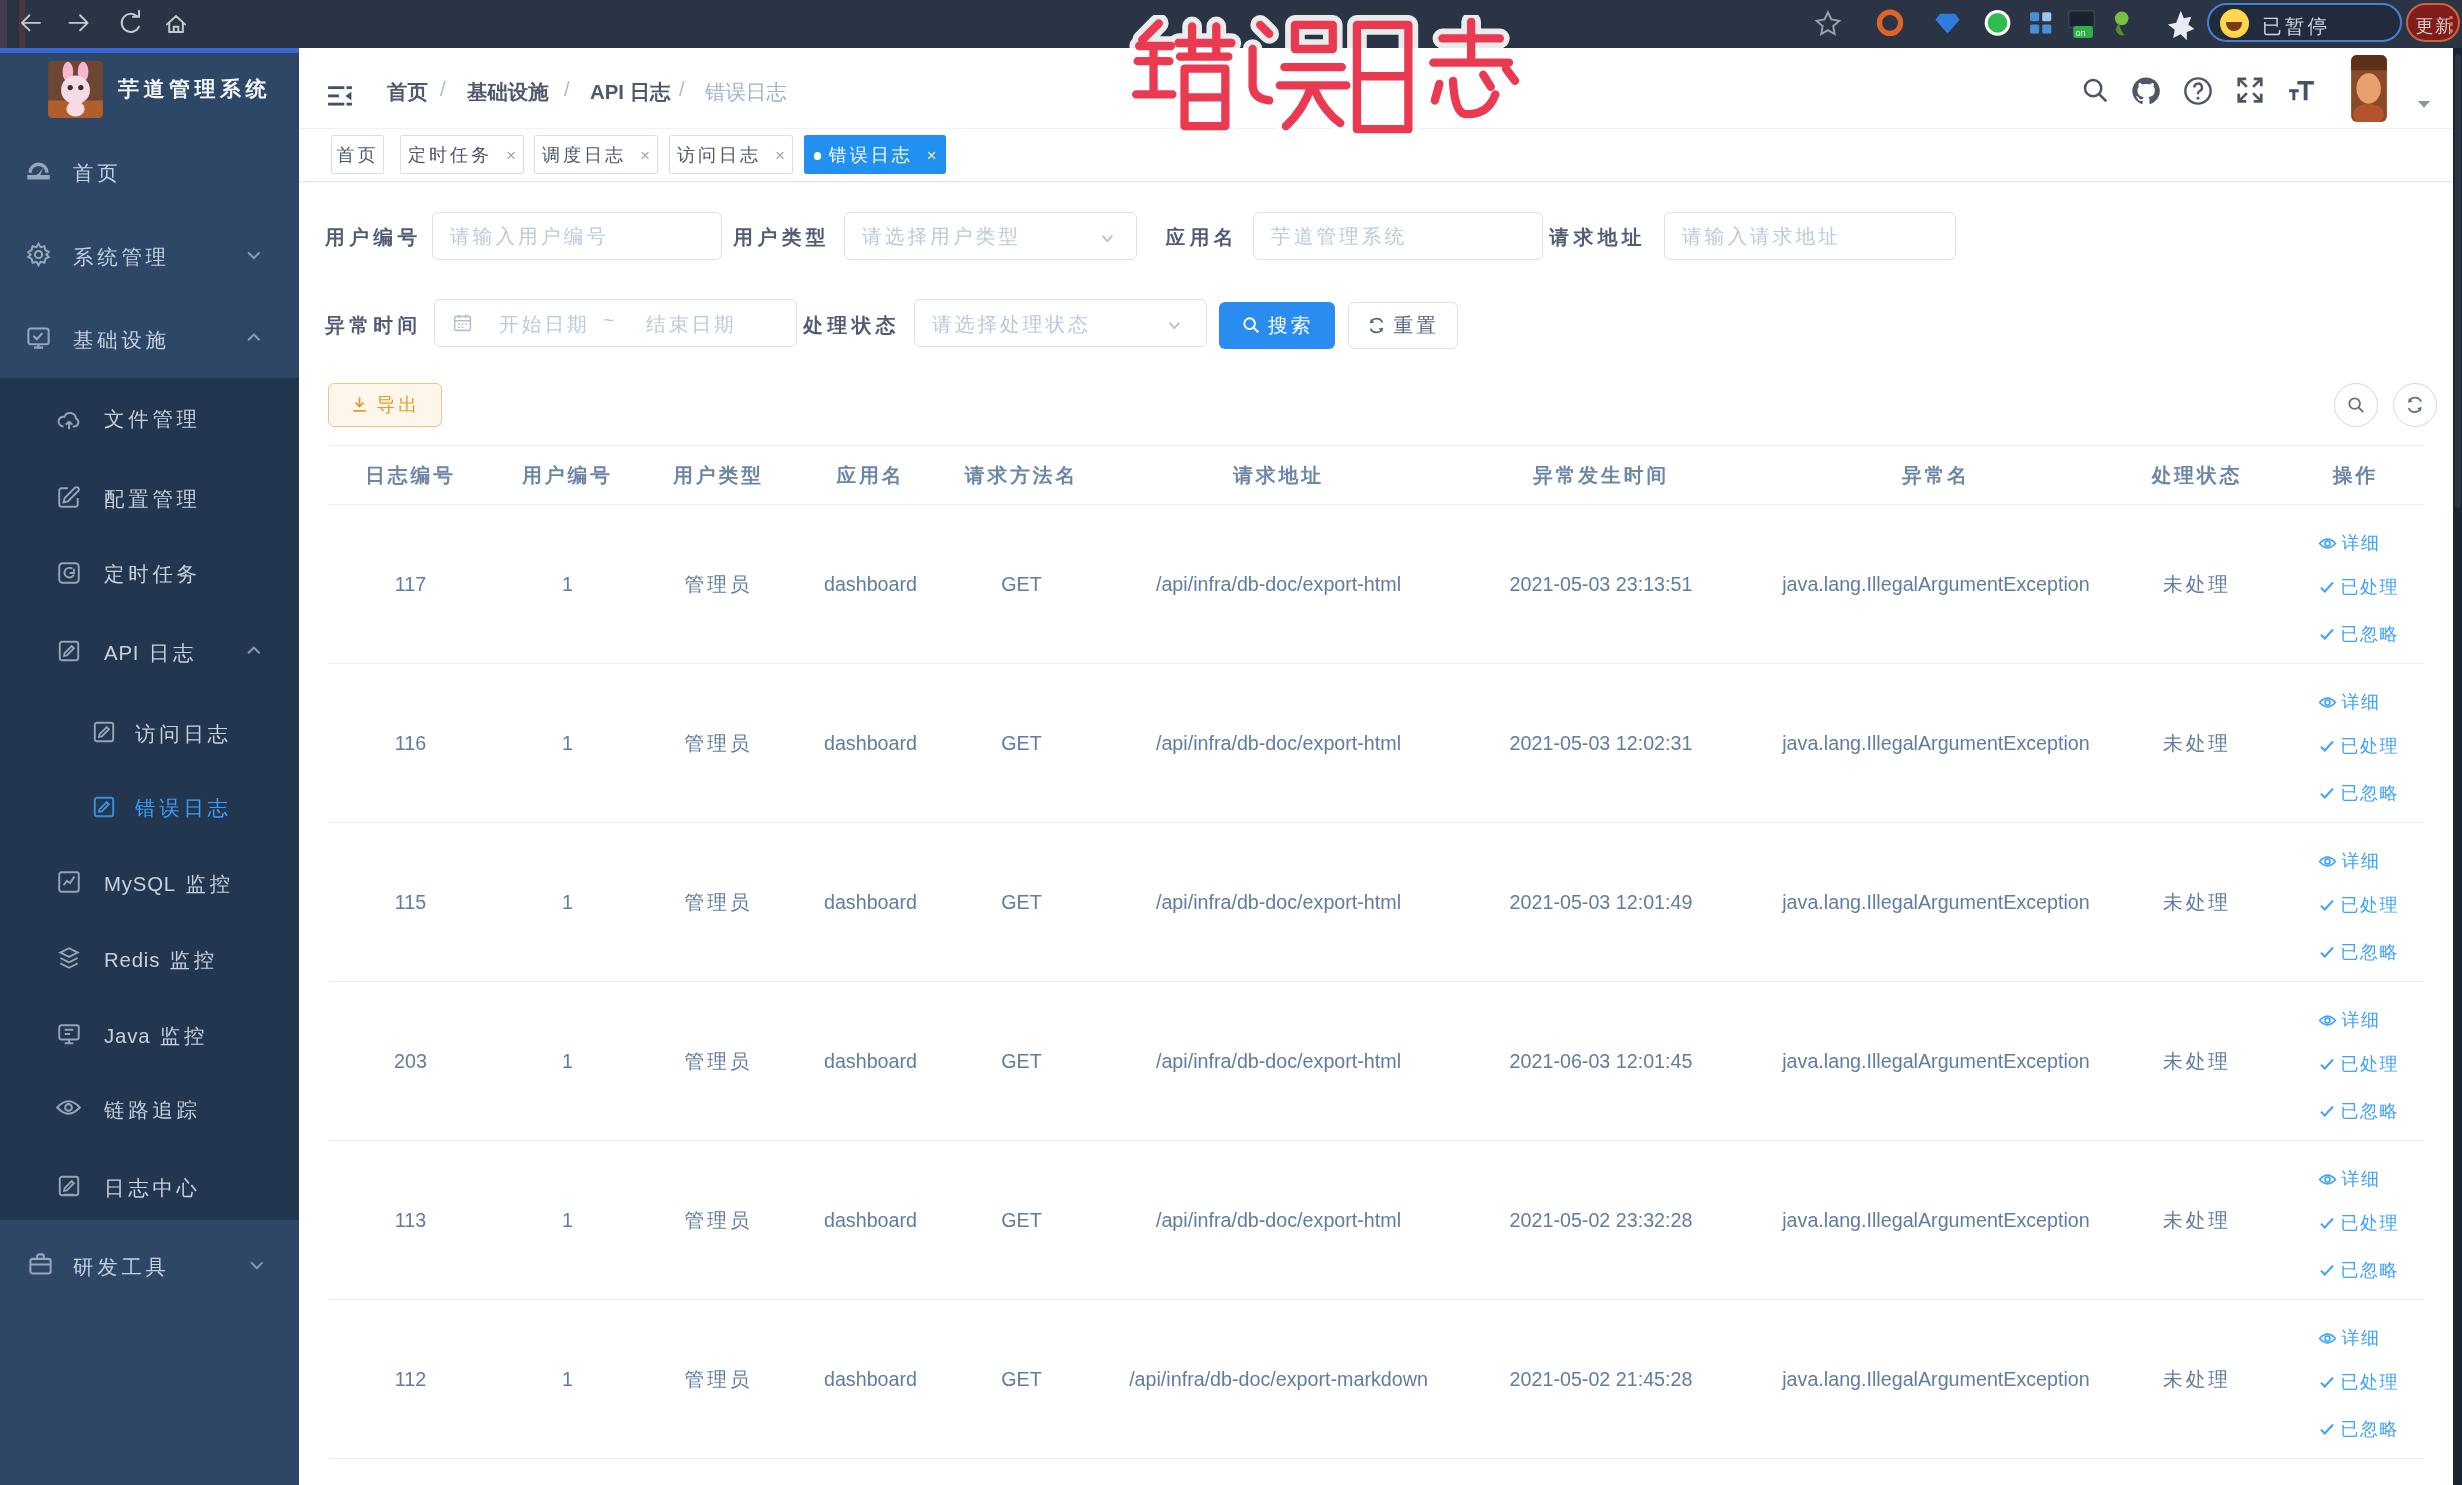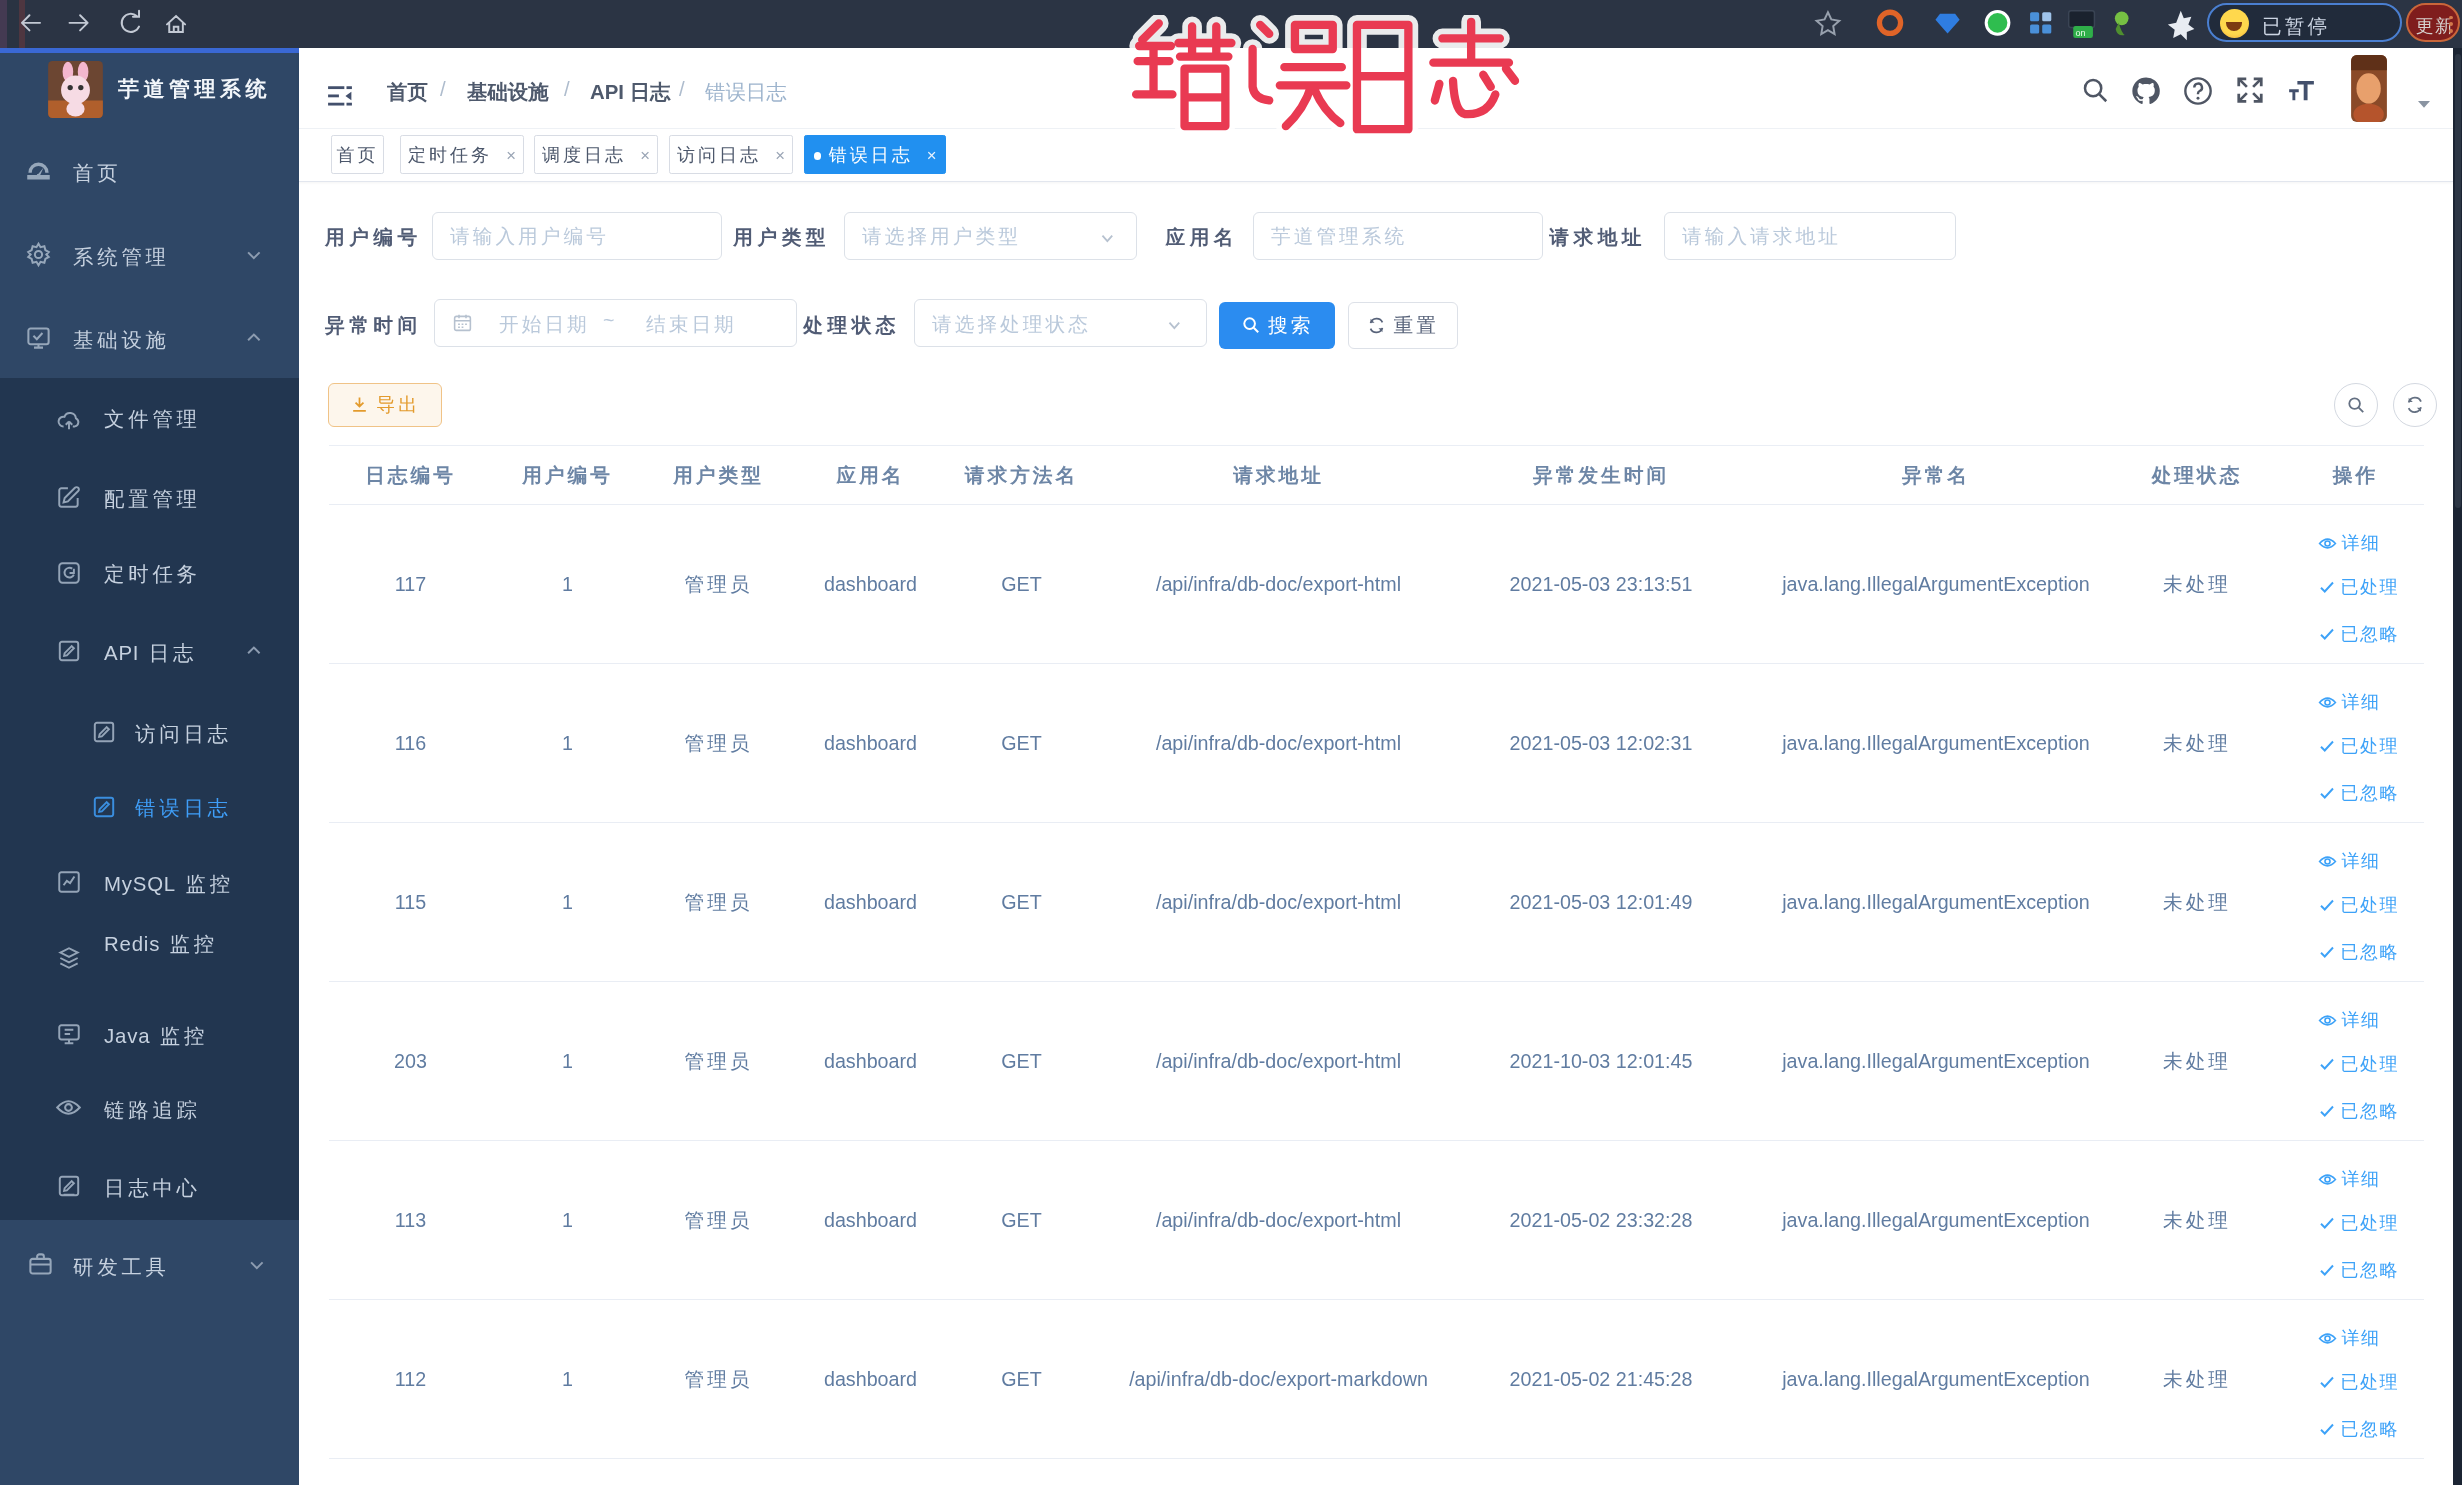--- a/index.html
+++ b/index.html
@@ -186,21 +186,21 @@
         </svg>
       <div class="mi blue" style="left:135px;top:416px">错误日志</div>
       <svg class="micon" width="26" height="26" viewBox="0 0 24 24" style="left:56px;top:491px" fill="none" stroke="#a9b8c9" stroke-width="1.8">
           <rect x="3" y="3" width="18" height="18" rx="2"></rect>
           <path d="M7 15 l3 -4 3 2 4 -6"></path>
         </svg>
       <div class="mi" style="left:104px;top:492px"><span style="letter-spacing:0.8px">MySQL</span> 监控</div>
       <svg class="micon" width="26" height="26" viewBox="0 0 24 24" style="left:56px;top:567px" fill="none" stroke="#a9b8c9" stroke-width="1.8">
           <path d="M4 7 l8 -4 8 4 -8 4 Z M4 12 l8 4 8 -4 M4 17 l8 4 8 -4"></path>
         </svg>
-      <div class="mi" style="left:104px;top:552px"><span style="letter-spacing:0.8px">Redis</span> 监控</div>
+      <div class="mi" style="left:104px;top:568px"><span style="letter-spacing:0.8px">Redis</span> 监控</div>
       <svg class="micon" width="26" height="26" viewBox="0 0 24 24" style="left:56px;top:643px" fill="none" stroke="#a9b8c9" stroke-width="1.8">
           <rect x="3" y="4" width="18" height="13" rx="2"></rect>
           <path d="M8 20.5 h8 M12 17 v3.5 M8 8 h8 M8 12 h5"></path>
         </svg>
       <div class="mi" style="left:104px;top:644px"><span style="letter-spacing:0.8px">Java</span> 监控</div>
       <svg class="micon" width="27" height="27" viewBox="0 0 24 24" style="left:55px;top:716px" fill="none" stroke="#a9b8c9" stroke-width="1.8">
           <path d="M2 12 q10 -11 20 0 q-10 11 -20 0 Z"></path>
           <circle cx="12" cy="12" r="3"></circle>
         </svg>
       <div class="mi" style="left:104px;top:718px">链路追踪</div>
@@ -415,21 +415,21 @@
               <path d="M4 13 l5 5 L20 6"></path>
             </svg>已忽略</div>
         </div>
       <div class="trow" style="top:536px;height:159px">
           <div class="cell" style="left:0px;width:163px">203</div>
           <div class="cell" style="left:163px;width:151px">1</div>
           <div class="cell cj4" style="left:314px;width:151px">管理员</div>
           <div class="cell" style="left:466px;width:151px">dashboard</div>
           <div class="cell" style="left:617px;width:151px">GET</div>
           <div class="cell" style="left:768px;width:363px">/api/infra/db-doc/export-html</div>
-          <div class="cell" style="left:1132px;width:280px">2021-10-03 12:01:45</div>
+          <div class="cell" style="left:1132px;width:280px">2021-06-03 12:01:45</div>
           <div class="cell" style="left:1412px;width:390px">java.lang.IllegalArgumentException</div>
           <div class="cell cj4" style="left:1802px;width:132px">未处理</div>
           <div class="alink" style="left:1989px;top:26px"><svg width="19" height="19" viewBox="0 0 24 24" style="vertical-align:-3.8px;margin-right:4.5px" fill="none" stroke="#3da2f8" stroke-width="2">
               <path d="M2 12 q10 -11 20 0 q-10 11 -20 0 Z"></path>
               <circle cx="12" cy="12" r="3.2"></circle>
             </svg>详细</div>
           <div class="alink" style="left:1989px;top:70px"><svg width="18" height="18" viewBox="0 0 24 24" style="vertical-align:-3px;margin-right:4.5px" fill="none" stroke="#3da2f8" stroke-width="2.6">
               <path d="M4 13 l5 5 L20 6"></path>
             </svg>已处理</div>
           <div class="alink" style="left:1989px;top:117px"><svg width="18" height="18" viewBox="0 0 24 24" style="vertical-align:-3px;margin-right:4.5px" fill="none" stroke="#3da2f8" stroke-width="2.6">

